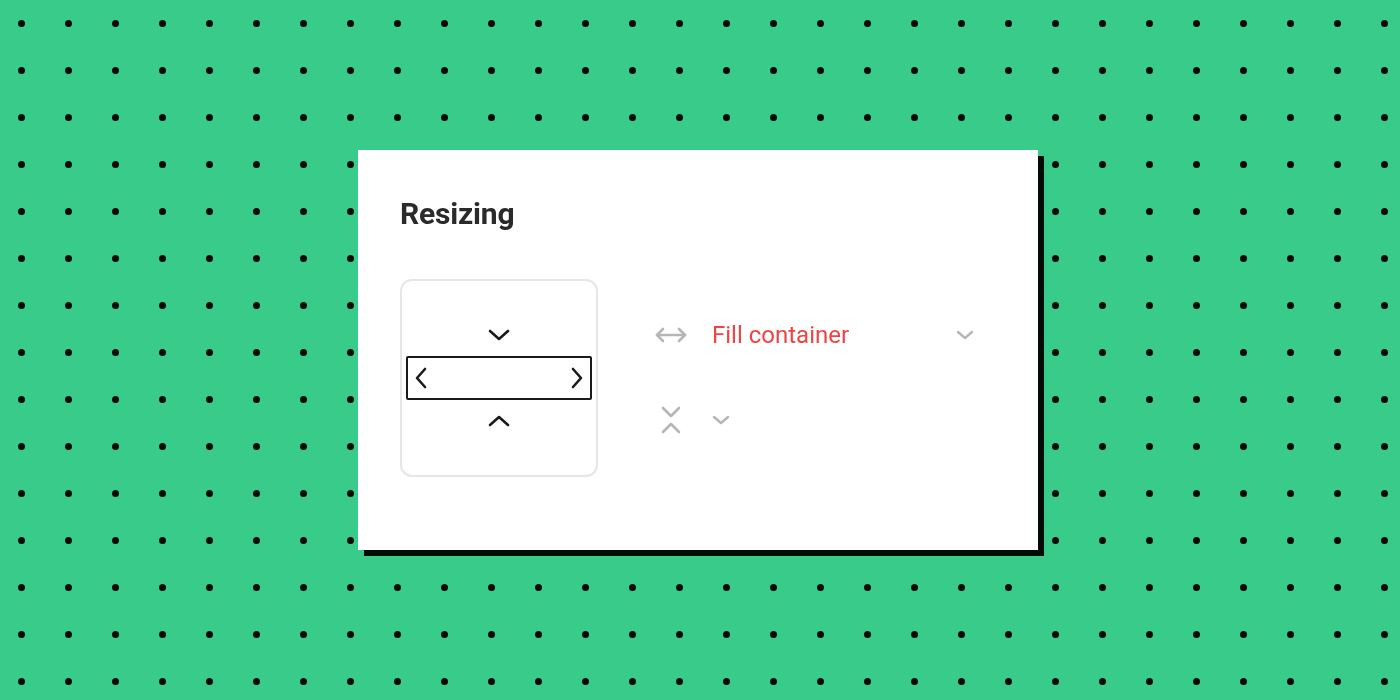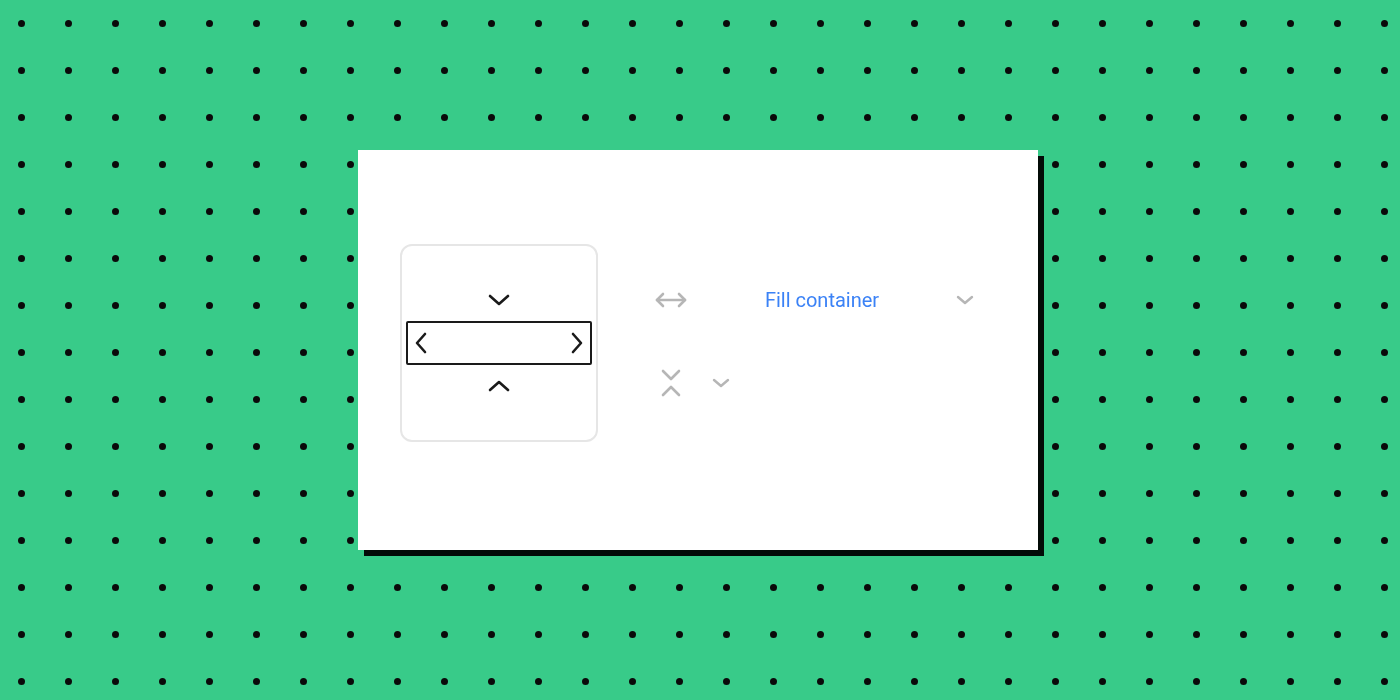--- a/index.html
+++ b/index.html
@@ -72,42 +72,42 @@
   
   .options { display: flex; flex-direction: column; gap: 56px; min-width: 320px; }
   .option-row {
     display: flex;
     align-items: center;
     gap: 24px;
     cursor: pointer;
   }
   .opt-icon { width: 34px; display: inline-flex; justify-content: center; }
   .opt-label {
-    font-size: 20px;
-    color: #3b82f6;
+    font-size: 24px;
+    color: #ef4444;
     flex: 1 1 auto;
-    text-align: center;
   }
   .opt-caret { display: inline-flex; }
 </style>
 </head>
 <body>
 
 <div class="dot-grid">
   <svg width="1400" height="700">
     <defs>
       <pattern id="dots" x="18" y="20" width="47" height="47" patternUnits="userSpaceOnUse">
         <circle cx="3.5" cy="3.5" r="3.5" fill="#0a0a0a"></circle>
       </pattern>
     </defs>
     <rect width="1400" height="700" fill="url(#dots)"></rect>
   </svg>
 </div>
 
 <div class="panel">
+  <div class="panel-title">Resizing</div>
 
   <div class="panel-body">
 
     <div class="resize-widget">
       <span class="chev chev-top">
         <svg width="22" height="14" viewBox="0 0 22 14">
             <polyline points="2,3 11,11 20,3" fill="none" stroke="#1a1a1a" stroke-width="2.6" stroke-linecap="round" stroke-linejoin="round"></polyline>
           </svg>
       </span>
       <div class="resize-row">

